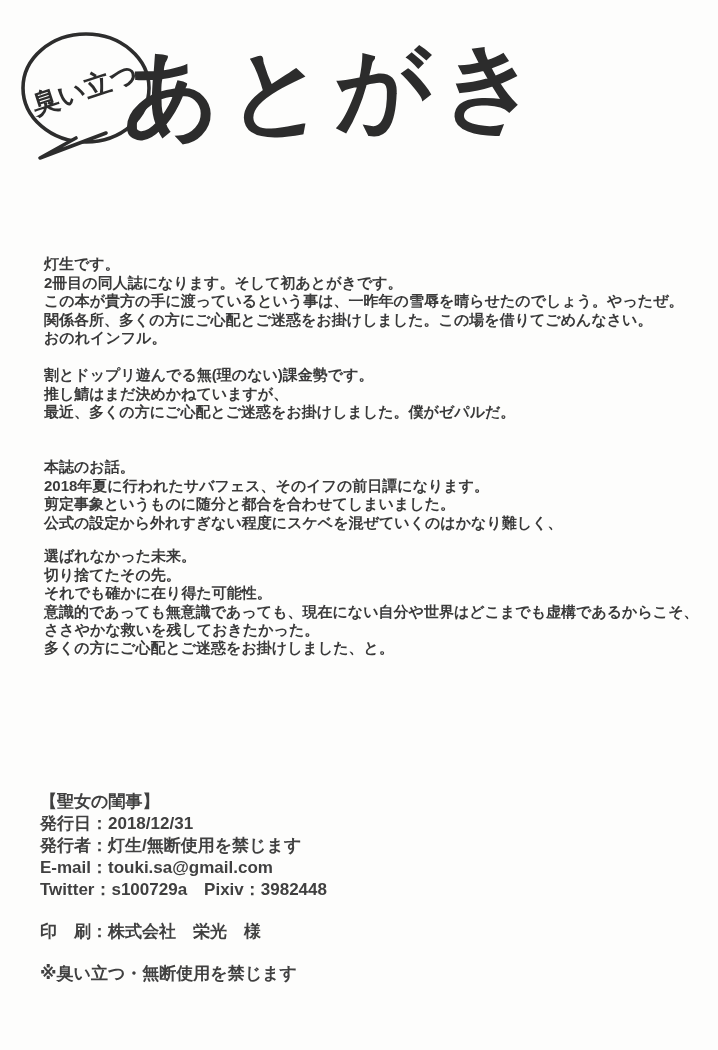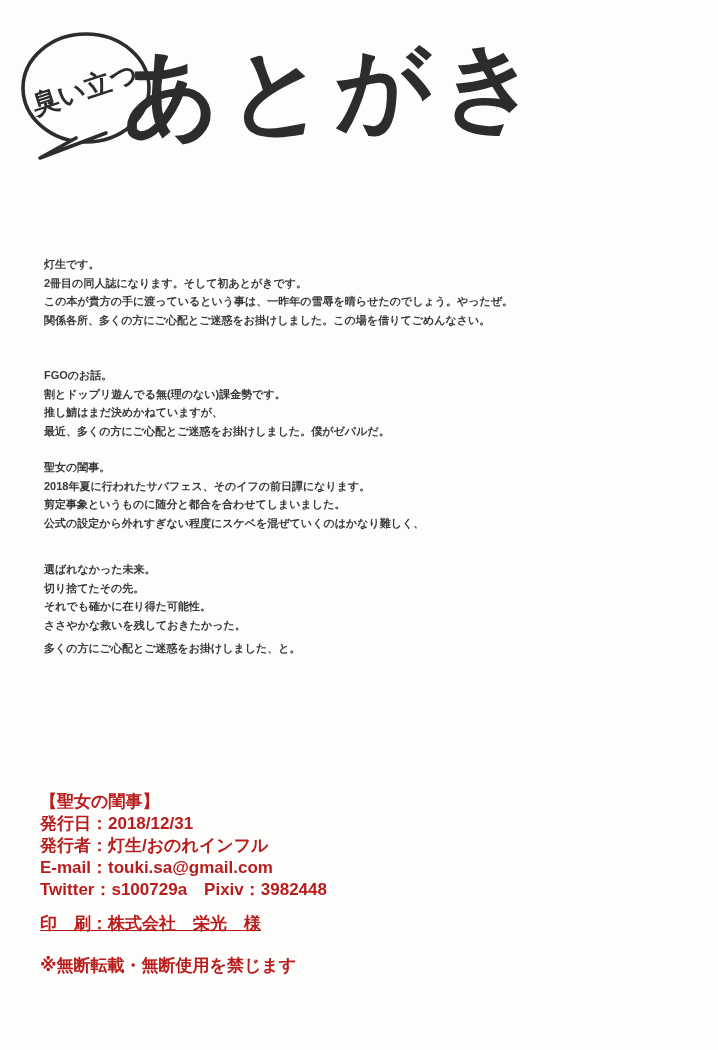--- a/index.html
+++ b/index.html
@@ -39,46 +39,45 @@
     color: #2c2c2c;
     transform: rotate(-1.5deg);
     white-space: nowrap;
     line-height: 1.25;
   }
   
   .para {
     position: absolute;
     left: 44px;
     width: 640px;
-    font-size: 11px;
+    font-size: 15px;
     font-weight: 600;
     line-height: 18.6px;
     color: #3a3a3a;
     white-space: nowrap;
   }
   .para-1 { top: 255px; }
   .para-2 { top: 366px; }
   .para-3 { top: 458px; }
-  .para-4 { top: 560px; }
+  .para-4 { top: 547px; }
   .para-5 { top: 639px; }
   
   .colophon {
     position: absolute;
     left: 40px;
     top: 791px;
     width: 560px;
     font-size: 17px;
     font-weight: 600;
     line-height: 22px;
-    color: #b91c1c;
+    color: #404040;
     white-space: nowrap;
   }
   .colophon .printer {
-    margin-top: 12px;
-    text-decoration: underline;
+    margin-top: 20px;
   }
   .colophon .notice {
     margin-top: 20px;
   }
 </style>
 </head>
 <body>
 
 <div class="page">
 
@@ -90,50 +89,51 @@
     </svg>
   </div>
 
   <h1 class="page-title">あとがき</h1>
 
   <div class="para para-1">
     <div>灯生です。</div>
     <div>2冊目の同人誌になります。そして初あとがきです。</div>
     <div>この本が貴方の手に渡っているという事は、一昨年の雪辱を晴らせたのでしょう。やったぜ。</div>
     <div>関係各所、多くの方にご心配とご迷惑をお掛けしました。この場を借りてごめんなさい。</div>
+    <div>おのれインフル。</div>
   </div>
 
   <div class="para para-2">
-    <div>FGOのお話。</div>
     <div>割とドップリ遊んでる無(理のない)課金勢です。</div>
     <div>推し鯖はまだ決めかねていますが、</div>
     <div>最近、多くの方にご心配とご迷惑をお掛けしました。僕がゼパルだ。</div>
   </div>
 
   <div class="para para-3">
-    <div>聖女の閨事。</div>
+    <div>本誌のお話。</div>
     <div>2018年夏に行われたサバフェス、そのイフの前日譚になります。</div>
     <div>剪定事象というものに随分と都合を合わせてしまいました。</div>
     <div>公式の設定から外れすぎない程度にスケベを混ぜていくのはかなり難しく、</div>
   </div>
 
   <div class="para para-4">
     <div>選ばれなかった未来。</div>
     <div>切り捨てたその先。</div>
     <div>それでも確かに在り得た可能性。</div>
+    <div>意識的であっても無意識であっても、現在にない自分や世界はどこまでも虚構であるからこそ、</div>
     <div>ささやかな救いを残しておきたかった。</div>
   </div>
 
   <div class="para para-5">
     <div>多くの方にご心配とご迷惑をお掛けしました、と。</div>
   </div>
 
   <div class="colophon">
     <div>【聖女の閨事】</div>
     <div>発行日：2018/12/31</div>
-    <div>発行者：灯生/おのれインフル</div>
+    <div>発行者：灯生/無断使用を禁じます</div>
     <div>E-mail：touki.sa@gmail.com</div>
     <div>Twitter：s100729a　Pixiv：3982448</div>
     <div class="printer">印　刷：株式会社　栄光　様</div>
-    <div class="notice">※無断転載・無断使用を禁じます</div>
+    <div class="notice">※臭い立つ・無断使用を禁じます</div>
   </div>
 
 </div>
 
 </body></html>

